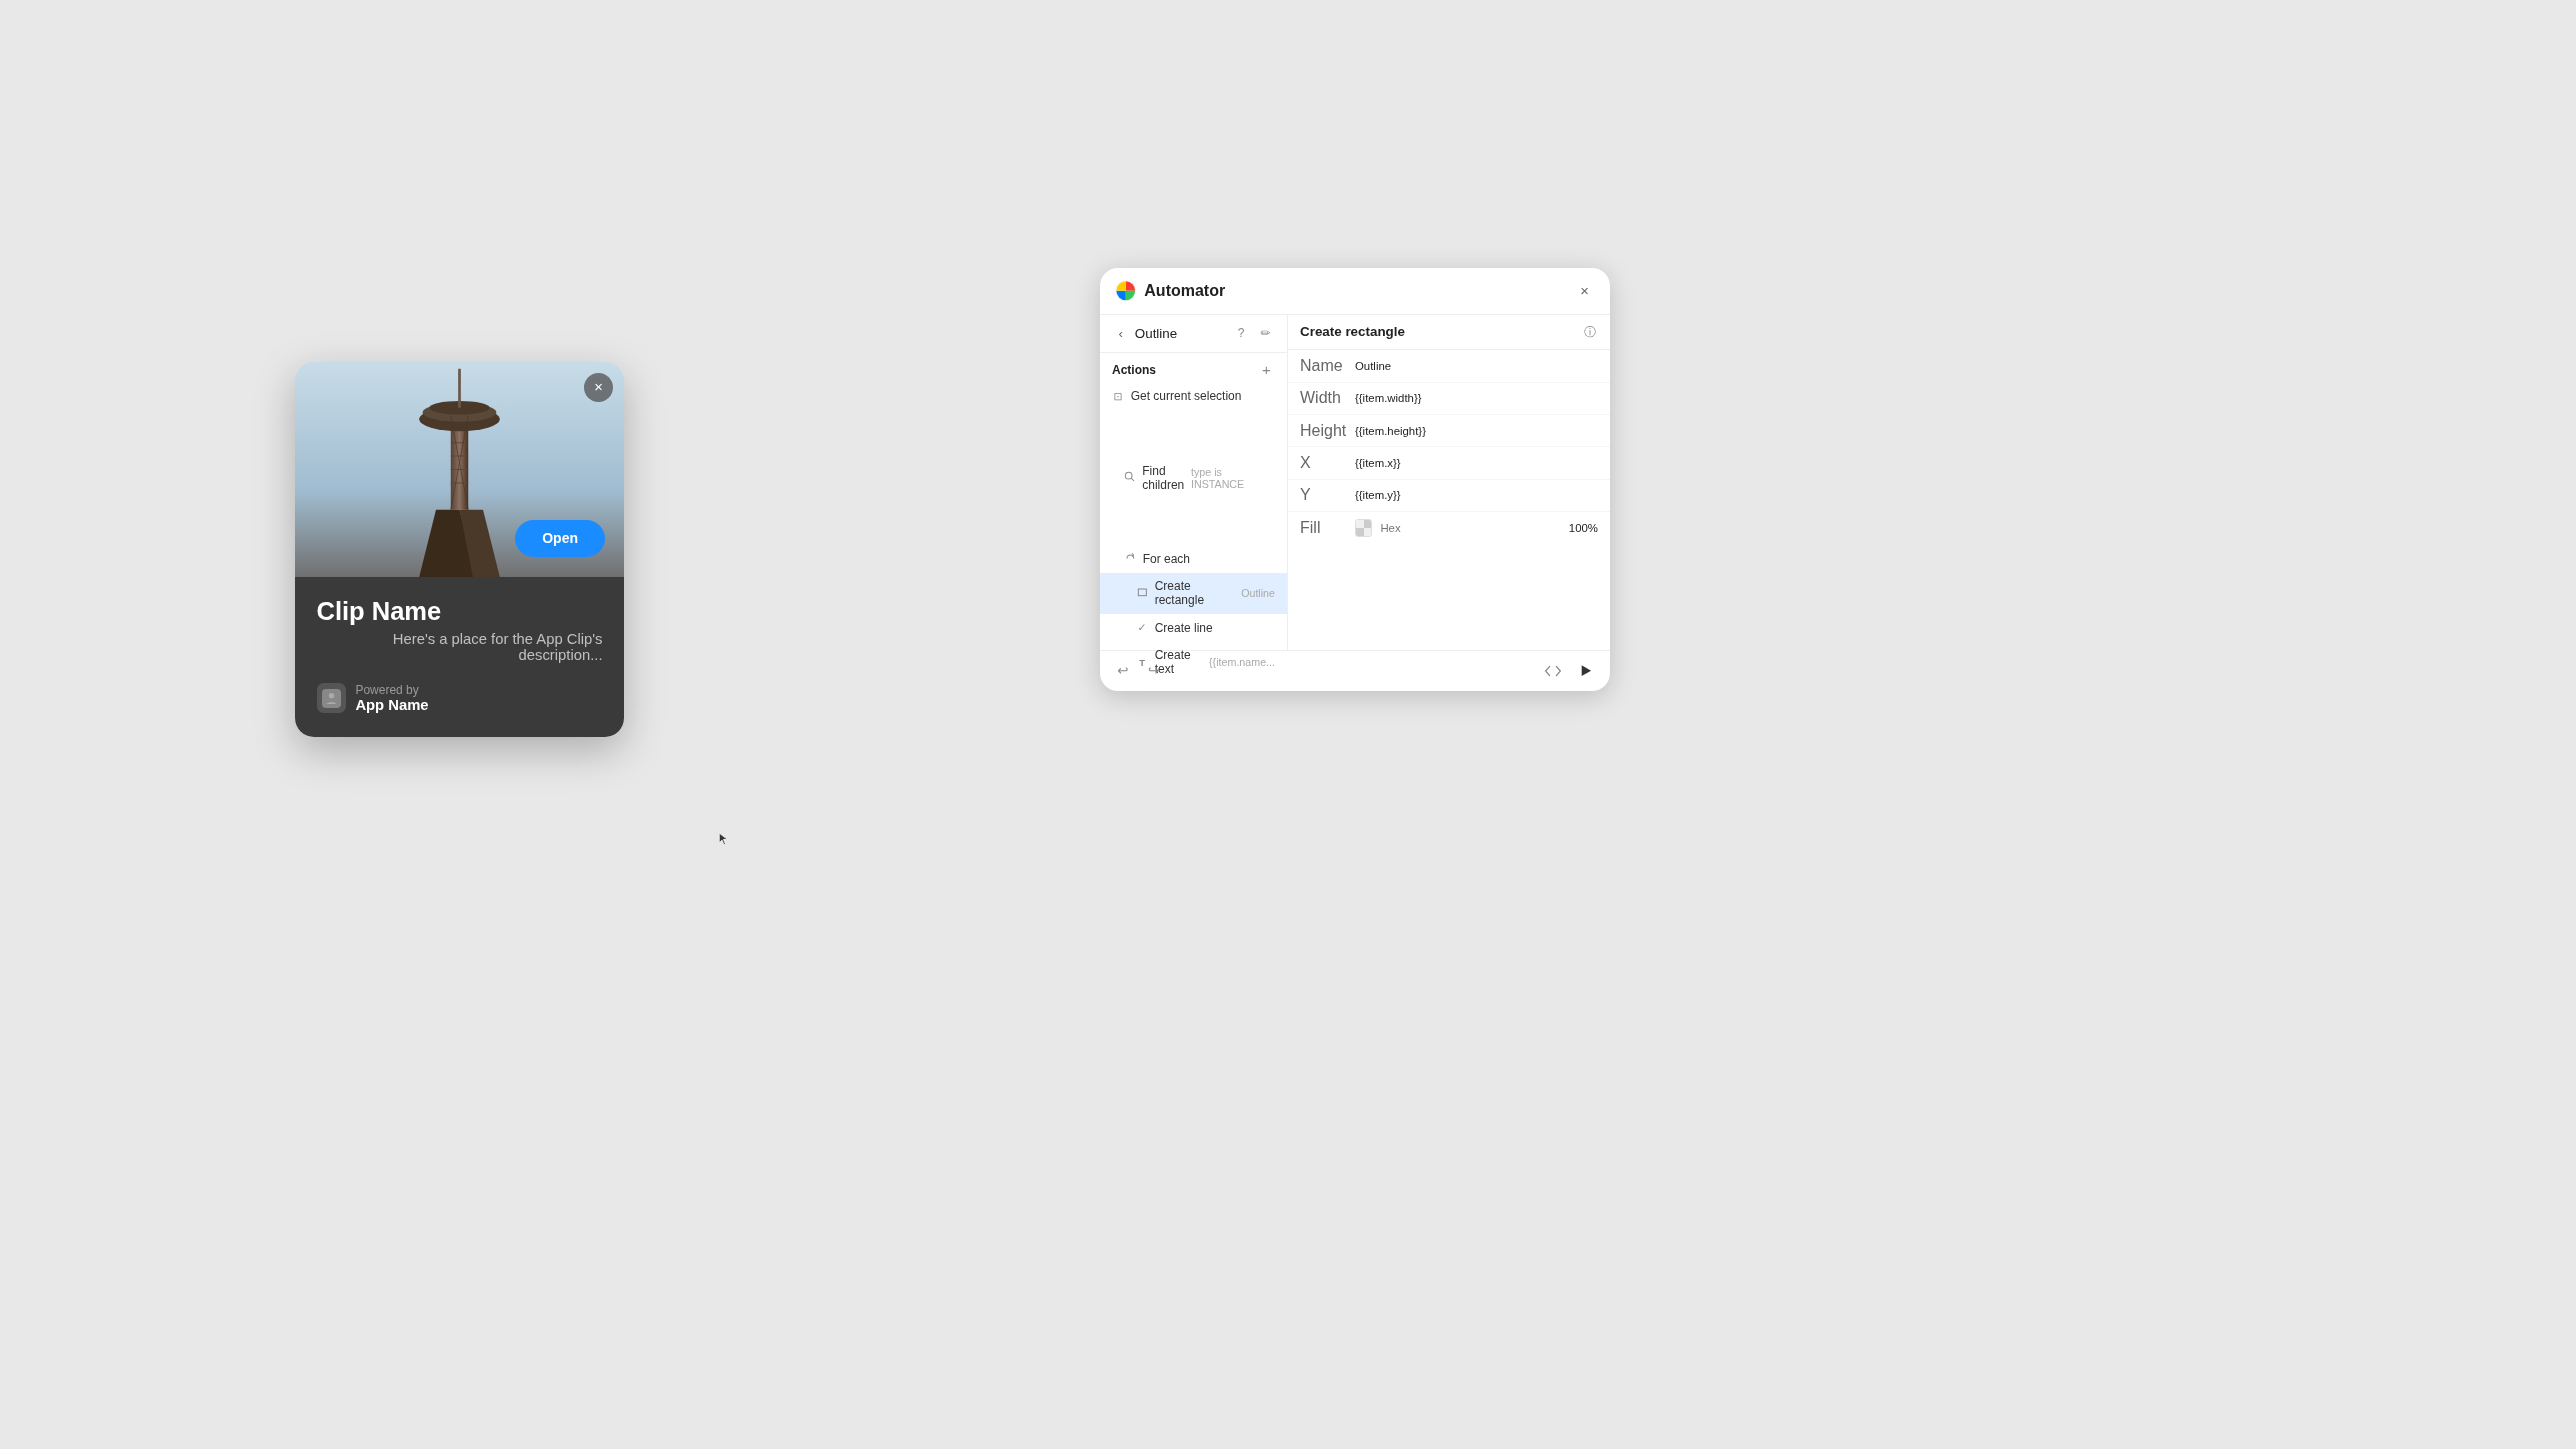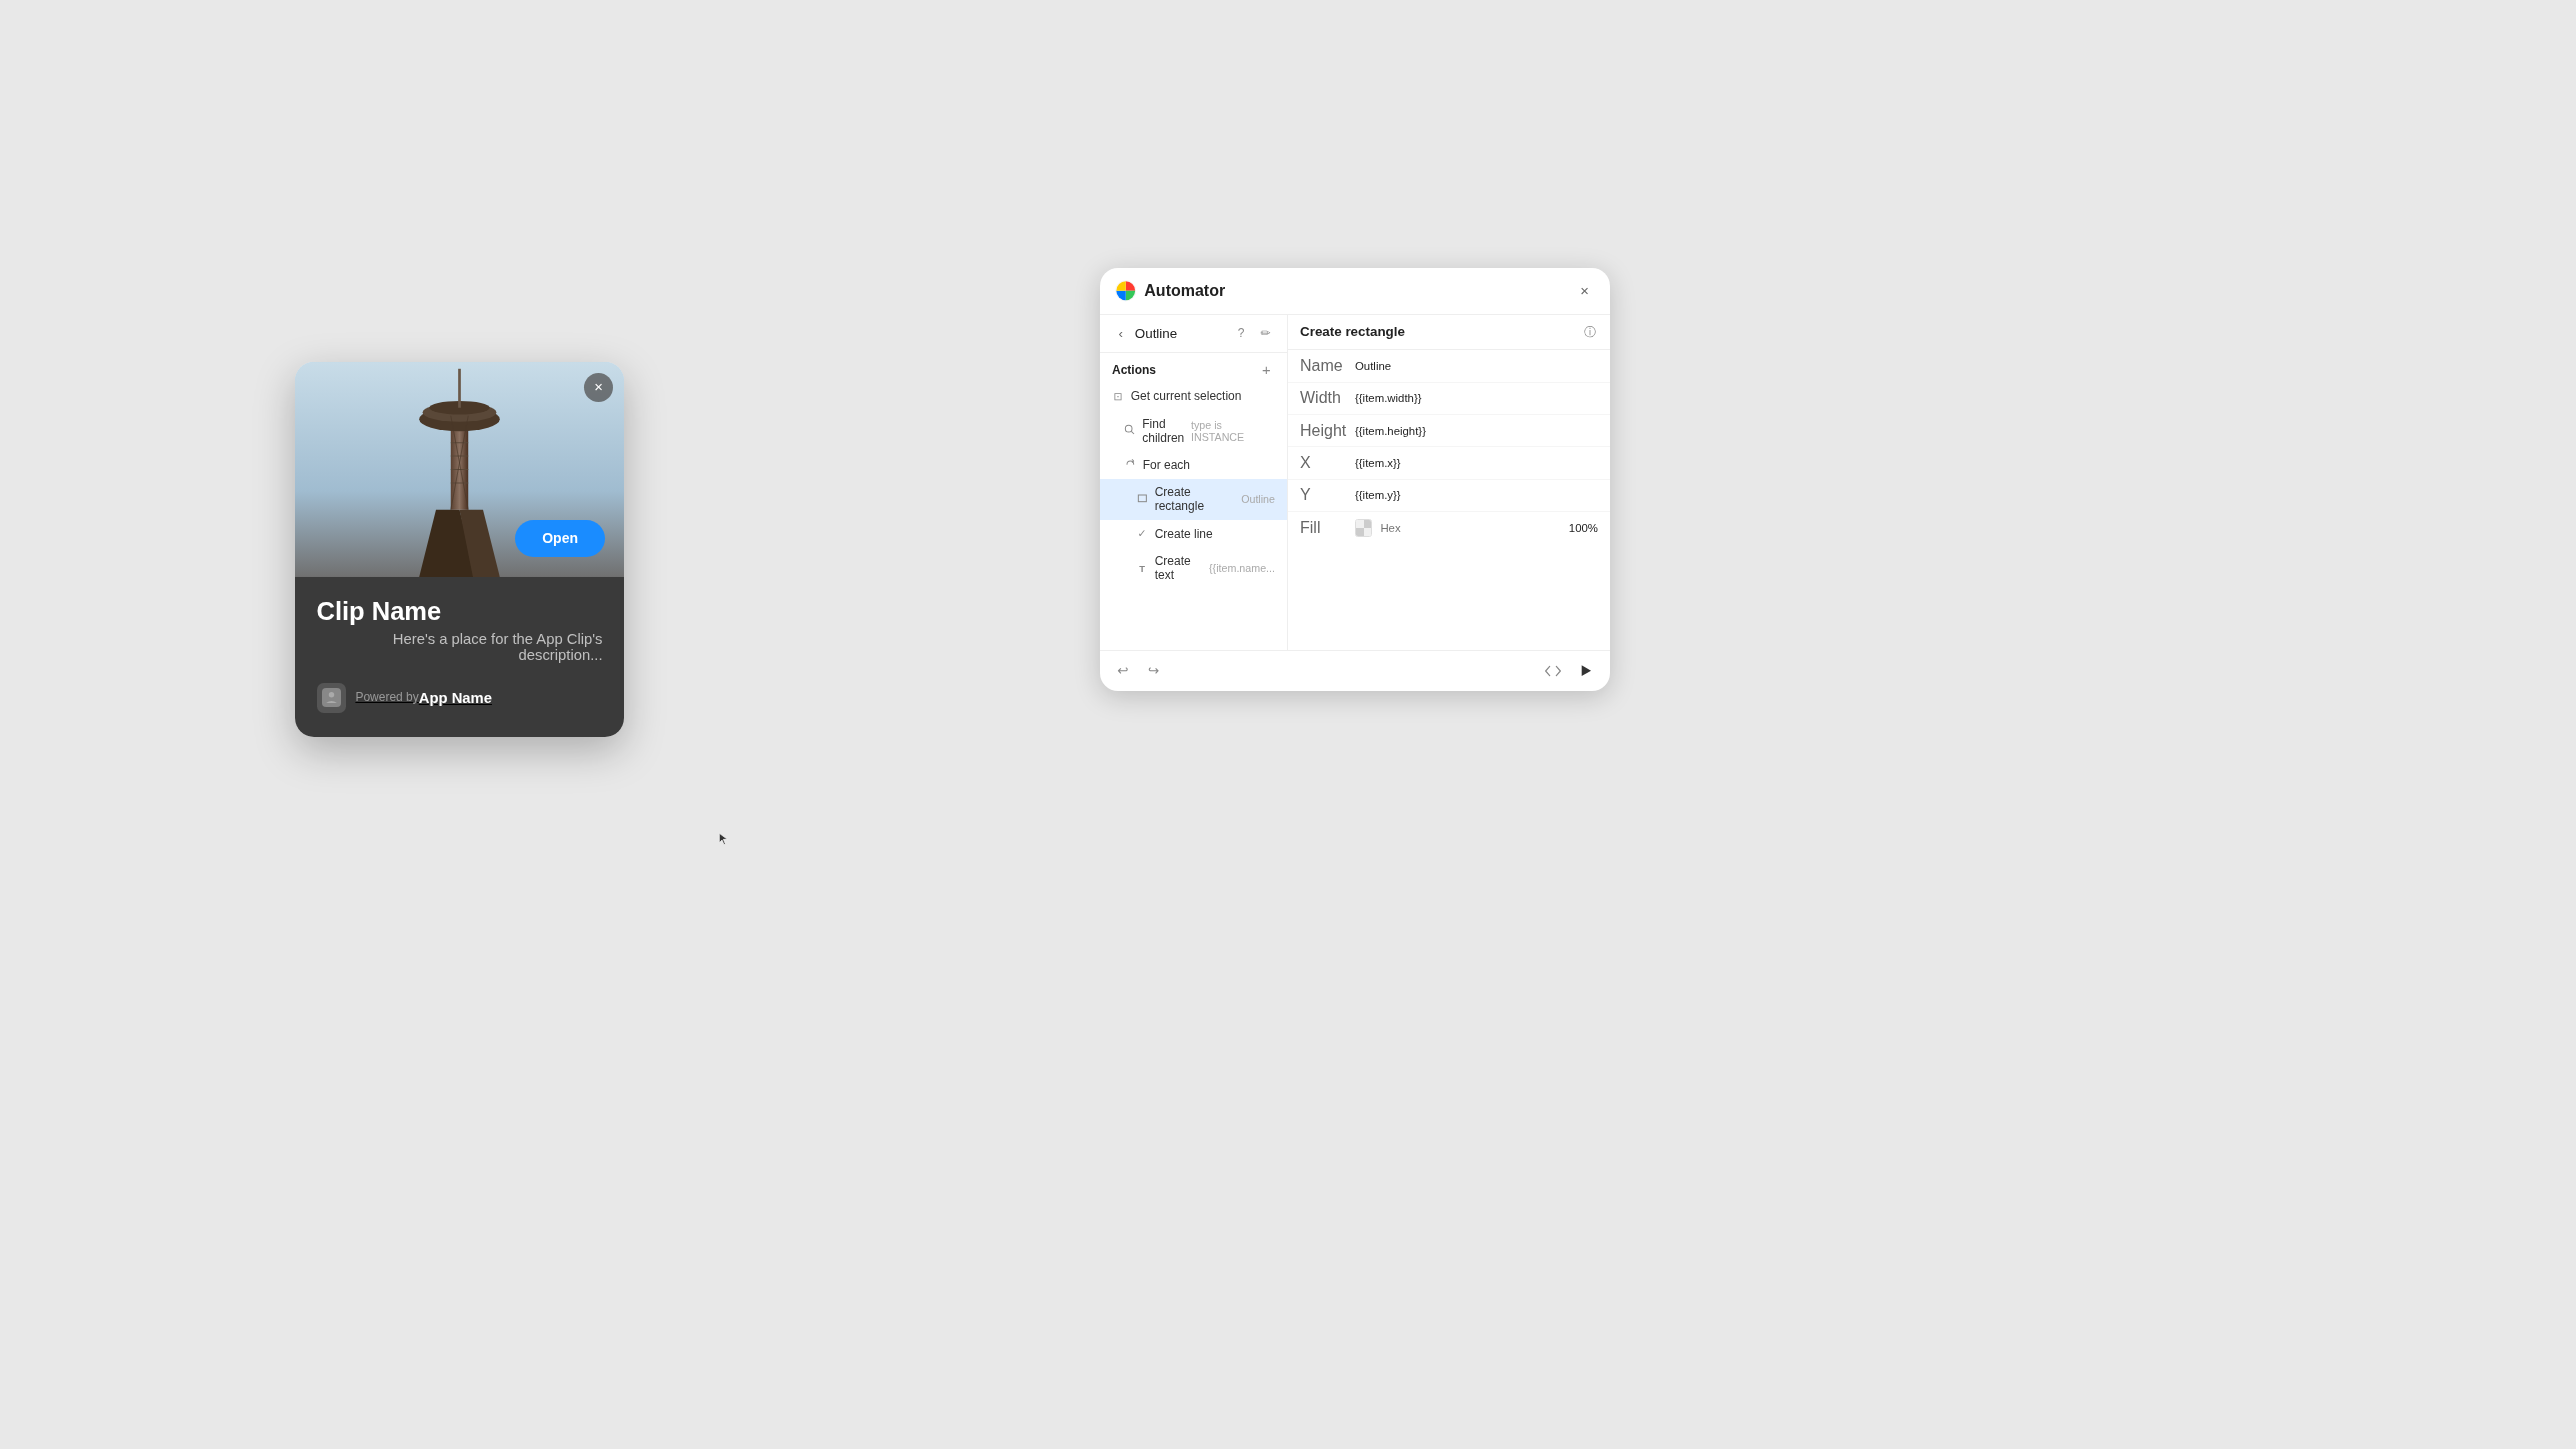--- a/index.html
+++ b/index.html
@@ -87,22 +87,21 @@
       width: 29.5px;
       height: 29.5px;
       background: #555;
       border-radius: 6.7px;
       display: flex;
       align-items: center;
       justify-content: center;
     }
     .clip-powered {
       display: flex;
-      flex-direction: row;
-      text-decoration: underline;
+      flex-direction: column;
     }
     .clip-powered-label {
       font-size: 12px;
       color: #999;
     }
     .clip-app-name {
       font-size: 14.8px;
       font-weight: 600;
       color: #fff;
     }
@@ -223,20 +222,21 @@
       font-size: 12px;
       color: #333;
       gap: 6.7px;
       cursor: pointer;
     }
     .action-item.active {
       background: #e0eeff;
     }
     .action-item.indented {
       padding-left: 24px;
+      margin-top: 47px;
     }
     .action-item.indented2 {
       padding-left: 36px;
     }
     .action-icon {
       font-size: 10.7px;
       color: #888;
       width: 12px;
       text-align: center;
     }

